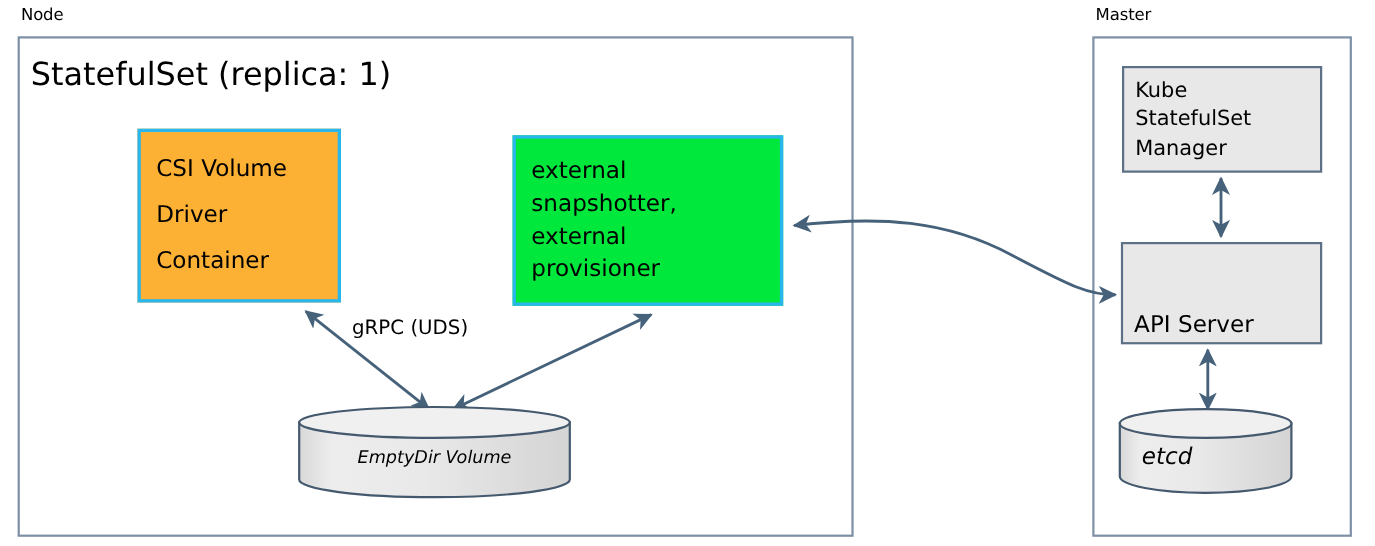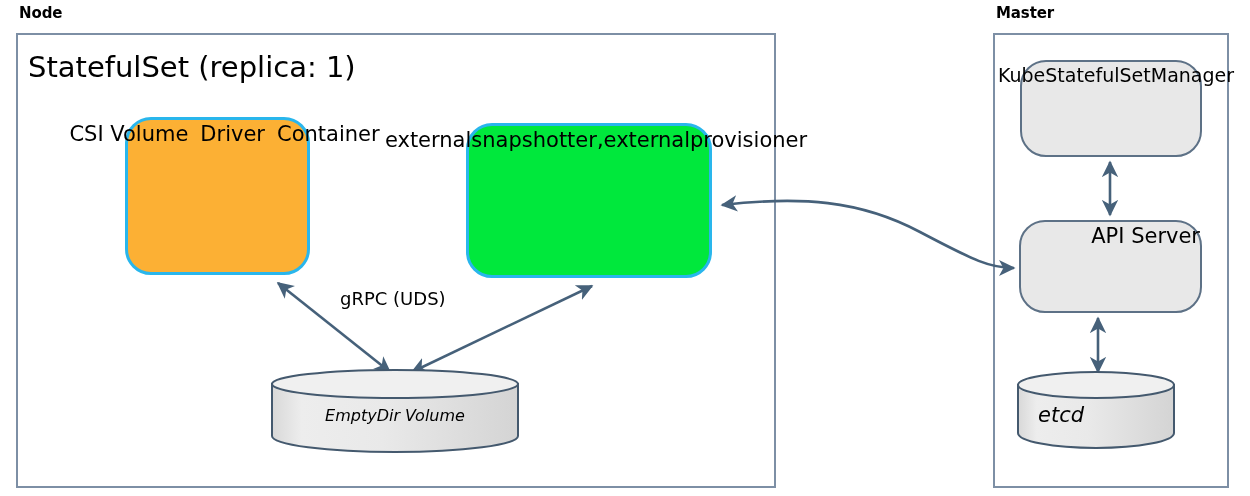--- a/index.html
+++ b/index.html
@@ -12,21 +12,21 @@
     width: 1250px;
     height: 496px;
     background: #ffffff;
     font-family: "DejaVu Sans", "Liberation Sans", sans-serif;
     overflow: hidden;
   }
 
   
   .group-label {
     position: absolute;
-    font-weight: bold;
+    font-weight: normal;
     font-size: 15px;
     color: #000000;
     white-space: nowrap;
     letter-spacing: -0.1px;
   }
   .group-box {
     position: absolute;
     border: 2px solid #7D8FA5;
     background: transparent;
     box-sizing: border-box;
@@ -45,23 +45,23 @@
     font-size: 29px;
     color: #000000;
     white-space: nowrap;
   }
 
   
   .node-box {
     position: absolute;
     box-sizing: border-box;
     display: flex;
+    flex-direction: column;
     justify-content: center;
     padding-left: 14px;
-    border-radius: 26px;
   }
   .node-box .line {
     font-size: 21px;
     line-height: 1.42;
     color: #000000;
     white-space: nowrap;
   }
 
   #csi-driver-box {
     left: 125px; top: 117px; width: 185px; height: 158px;
@@ -120,21 +120,20 @@
   }
 
   
   #grpc-label {
     position: absolute;
     left: 320px;
     top: 288px;
     font-size: 18px;
     color: #000000;
     white-space: nowrap;
-    margin-left: 20px;
   }
 </style>
 </head>
 <body>
 
 <div id="canvas">
 
   <div class="group-label" id="node-group-label">Node</div>
   <div class="group-box" id="node-group-box"></div>
 

